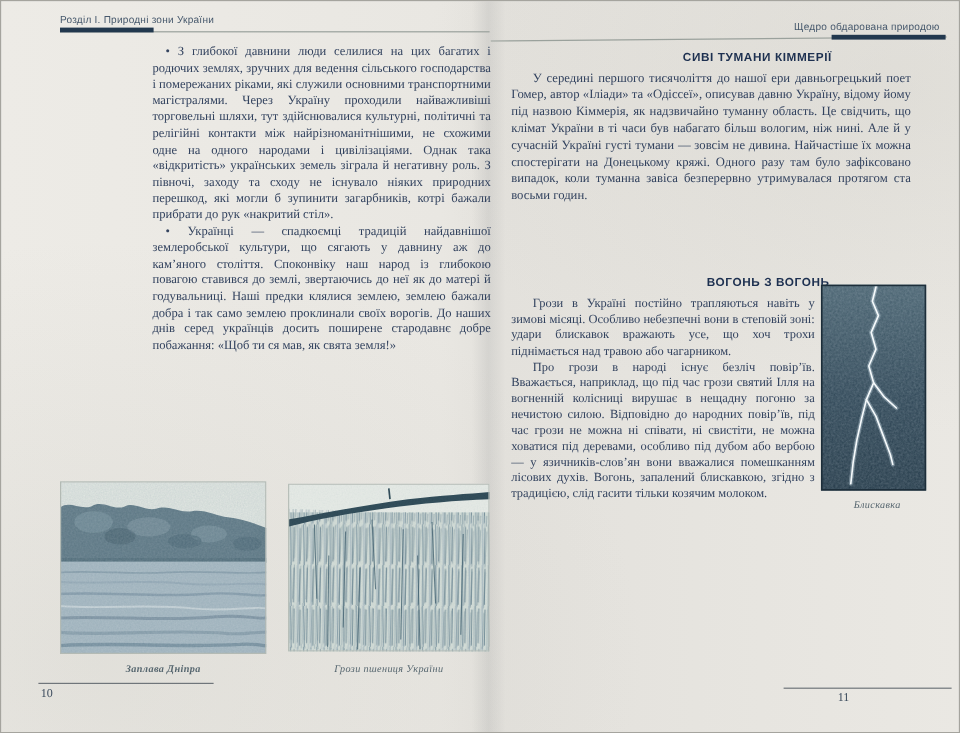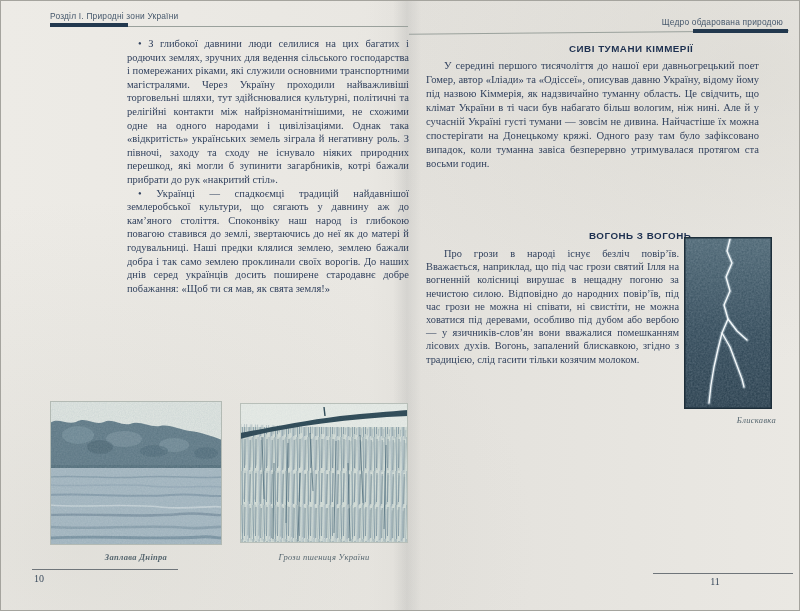--- a/index.html
+++ b/index.html
@@ -42,21 +42,21 @@
     color:#1d3050; white-space:nowrap;
   }
 
   .photo { position:absolute; line-height:0; }
   .photo svg { display:block; }
 
   .caption {
     position:absolute; font-style:italic; font-size:8.5px;
     color:#56666f; text-align:center; letter-spacing:0.3px;
   }
-  .caption.leftalign { text-align:right; }
+  .caption.leftalign { text-align:center; }
 
   .foot-rule { position:absolute; height:1px; background:#6f757a; }
   .pagenum { position:absolute; font-size:10px; color:#3a4a5c; }
 </style>
 </head>
 <body>
 
 <div class="spread">
   <div class="gutter"></div>
 
@@ -157,20 +157,21 @@
 
     <div class="sec-title" style="left:163px; top:42px;">СИВІ ТУМАНИ КІММЕРІЇ</div>
 
     <div class="bodytext" style="left:20px; top:58px; width:333px; font-size:10.6px; line-height:14px;">
       <p class="ind18">У середині першого тисячоліття до нашої ери давньогрецький поет Гомер, автор «Іліади» та «Одіссеї», описував давню Україну, відому йому під назвою Кіммерія, як надзвичайно туманну область. Це свідчить, що клімат України в ті часи був набагато більш вологим, ніж нині. Але й у сучасній Україні густі тумани — зовсім не дивина. Найчастіше їх можна спостерігати на Донецькому кряжі. Одного разу там було зафіксовано випадок, коли туманна завіса безперервно утримувалася протягом ста восьми годин.</p>
     </div>
 
     <div class="sec-title" style="left:183px; top:229px;">ВОГОНЬ З ВОГОНЬ</div>
 
     <div class="bodytext" style="left:20px; top:246px; width:253px; font-size:10.4px; line-height:13.2px;">
+      <p class="ind18">Грози в Україні постійно трапляються навіть у зимові місяці. Особливо небезпечні вони в степовій зоні: удари блискавок вражають усе, що хоч трохи піднімається над травою або чагарником.</p>
       <p class="ind18">Про грози в народі існує безліч повір’їв. Вважається, наприклад, що під час грози святий Ілля на вогненній колісниці вирушає в нещадну погоню за нечистою силою. Відповідно до народних повір’їв, під час грози не можна ні співати, ні свистіти, не можна ховатися під деревами, особливо під дубом або вербою — у язичників-слов’ян вони вважалися помешканням лісових духів. Вогонь, запалений блискавкою, згідно з традицією, слід гасити тільки козячим молоком.</p>
     </div>
 
     <div class="photo" style="left:278px; top:236px;">
       <svg width="88" height="172" viewBox="0 0 88 172">
         <defs>
           <linearGradient id="sky3" x1="0" y1="0" x2="0" y2="1">
             <stop offset="0" stop-color="#4a6472"></stop>
             <stop offset="0.55" stop-color="#2e4656"></stop>
             <stop offset="1" stop-color="#243a49"></stop>
@@ -194,15 +195,15 @@
             <path d="M44,82 L53,94 L63,103"></path>
           </g>
         </g>
         <rect x="0.75" y="0.75" width="86.5" height="170.5" fill="none" stroke="#1d2e3a" stroke-width="1.5"></rect>
       </svg>
     </div>
 
     <div class="caption leftalign" style="left:280px; top:414px; width:90px;">Блискавка</div>
 
     <div class="foot-rule" style="left:247px; top:572px; width:140px;"></div>
-    <div class="pagenum" style="left:252px; top:575px; width:114px; text-align:center;">11</div>
+    <div class="pagenum" style="left:240px; top:575px; width:114px; text-align:center;">11</div>
   </div>
 </div>
 
 </body></html>

